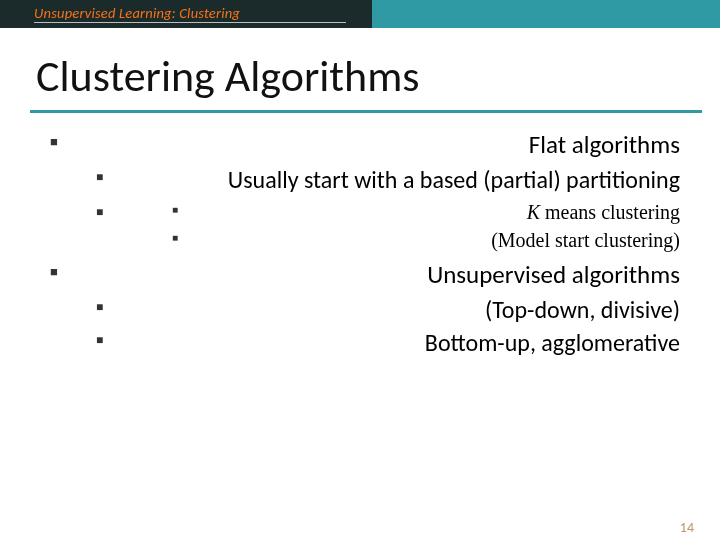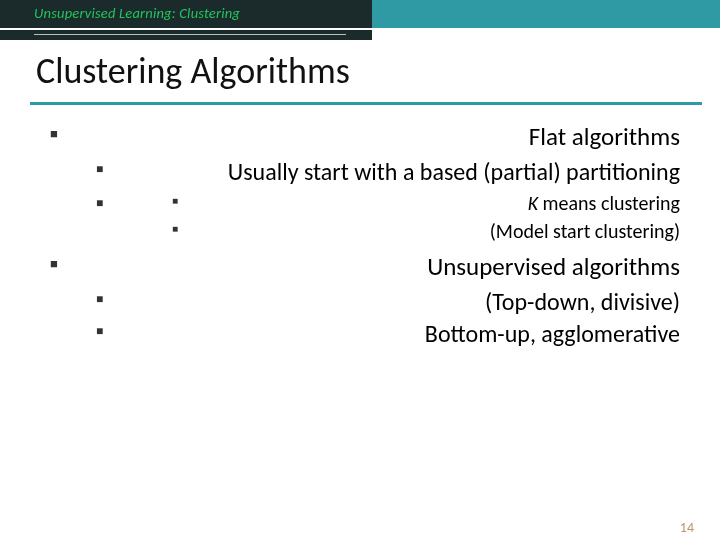--- a/index.html
+++ b/index.html
@@ -2,47 +2,47 @@
 <html><head>
 <meta charset="utf-8">
 <style>
   * { box-sizing: border-box; margin: 0; padding: 0; }
   html, body { width: 720px; height: 540px; font-family: Calibri, "Segoe UI", Arial, sans-serif; background: #fff; color: #000; }
   .slide { width: 720px; height: 540px; position: relative; overflow: hidden; }
 
   
   .header-strip { position: relative; height: 30px; }
   .header-dark {
-    position: absolute; left: 0; top: 0; height: 40px; width: 372px;
-    background: #1b2b2b; color: #22c55e; font-style: italic;
+    position: absolute; left: 0; top: 0; height: 28px; width: 372px;
+    background: #1b2b2b; color: #f97316; font-style: italic;
     font-size: 14.5px; line-height: 16px; padding: 5px 0 0 34px;
     letter-spacing: 0.2px;
   }
   .header-dark .underline {
     position: absolute; left: 34px; right: 26px; bottom: 5px; height: 1px; background: rgba(255,255,255,0.7);
   }
   .header-teal { position: absolute; left: 372px; right: 0; top: 0; height: 28px; background: #2f9aa3; }
   .header-gap { position: absolute; left: 0; right: 0; top: 28px; height: 2px; background: #fff; }
 
   
   .title-wrap { padding: 22px 0 0 36px; }
-  .title { font-size: 36px; font-weight: 400; color: #111; line-height: 1.1; }
+  .title { font-size: 44px; font-weight: 400; color: #111; line-height: 1.1; }
   .title-rule { margin: 10px 18px 0 30px; height: 0; border-top: 3px solid #2f9aa3; }
 
   
   .content { padding: 16px 40px 0 50px; font-size: 24px; line-height: 1.28; }
   ul { list-style: none; text-align: right; }
   .lvl1 > li { position: relative; padding-left: 22px; margin-bottom: 4px; font-size: 25px; }
   .lvl1 > li::before { content: "■"; position: absolute; left: 0; top: 5px; font-size: 13px; color: #333; }
 
   .lvl2 { margin-top: 4px; }
   .lvl2 > li { position: relative; padding-left: 22px; margin-bottom: 2px; font-size: 24px; margin-left: 24px; }
   .lvl2 > li::before { content: "■"; position: absolute; left: 0; top: 5px; font-size: 12px; color: #333; }
 
-  .lvl3 { margin-top: 4px; margin-bottom: 6px; }
+  .lvl3 { margin-top: 4px; margin-bottom: 6px; font-family: Liberation Serif, serif; }
   .lvl3 > li { position: relative; padding-left: 18px; margin-bottom: 2px; font-size: 20px; margin-left: 54px; }
   .lvl3 > li::before { content: "■"; position: absolute; left: 0; top: 4px; font-size: 10px; color: #333; }
 
   .italic-k { font-style: italic; }
 
   
   .pagenum { position: absolute; right: 26px; bottom: 4px; font-size: 14px; color: #b89a6a; }
 </style>
 </head>
 <body>

